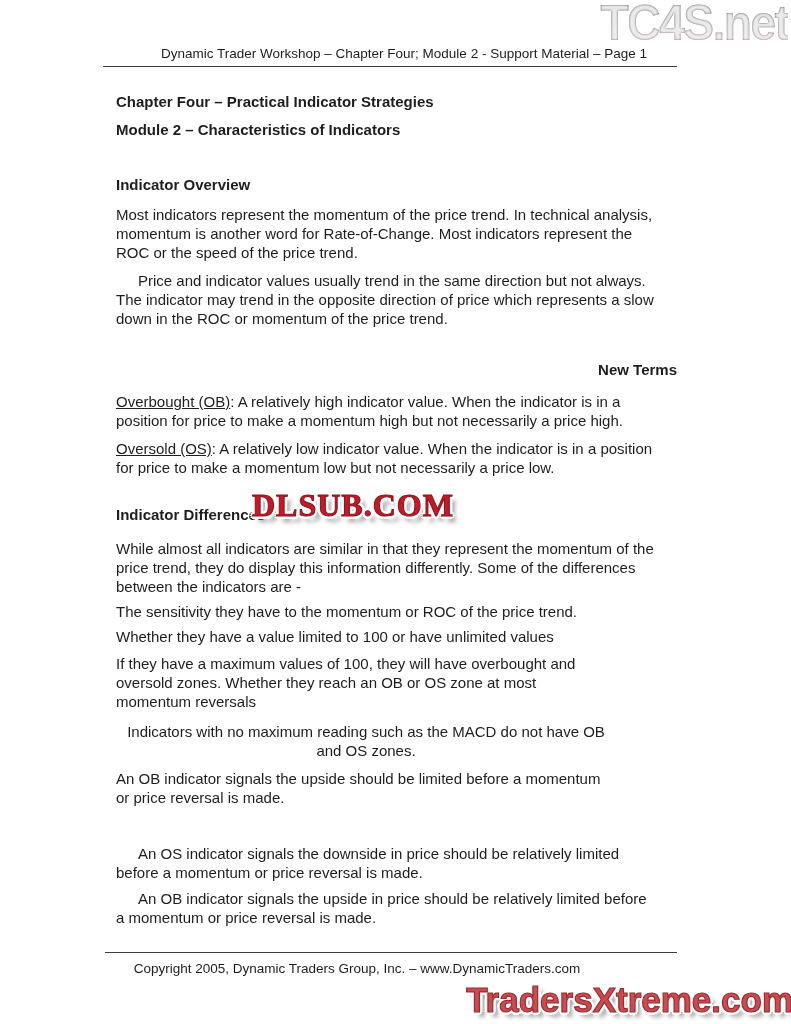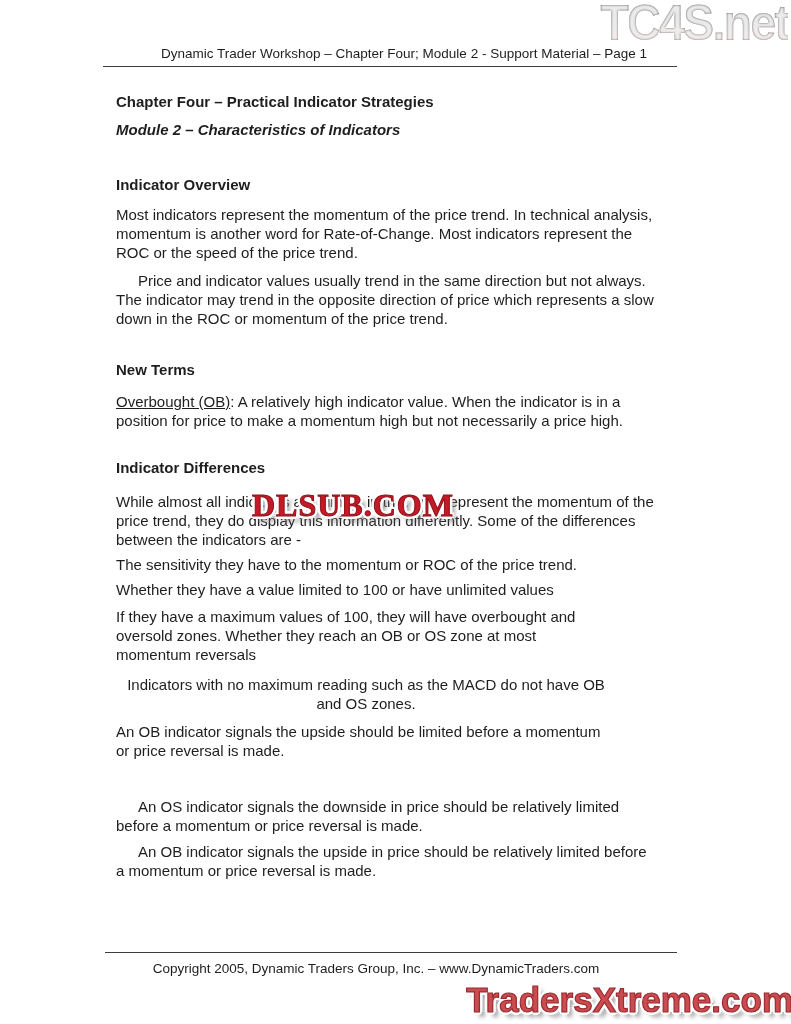--- a/index.html
+++ b/index.html
@@ -33,21 +33,20 @@
     left: 105px; top: 952px; width: 572px; height: 1px;
     background: #3d3d3d;
   }
   .footer-copy {
     position: absolute;
     top: 961px; left: 0; width: 714px;
     text-align: center;
     font-size: 13.5px;
     color: #1e1e1e;
     white-space: nowrap;
-    padding-left: 19px;
   }
 
   
   .wm-tc4s {
     position: absolute;
     top: -2px; right: 3px;
     font-size: 47px;
     font-weight: 900;
     letter-spacing: -2px;
     line-height: 1.05;
@@ -99,25 +98,25 @@
     font-size: 15px;
     line-height: 19px;
   }
   .content p, .content h1, .content h2 {
     margin: 0; padding: 0;
     font-size: 15px;
     line-height: 19px;
     white-space: pre-line;
   }
   .content h1, .content h2 { font-weight: 700; white-space: nowrap; }
-  .doc-title-2   { margin-top: 9px  !important; font-style: italic; }
+  .doc-title-2   { margin-top: 9px  !important; }
   .h-overview    { margin-top: 36px !important; }
   .p-ov-1        { margin-top: 11px !important; }
   .p-ov-2        { margin-top: 9px  !important; text-indent: 22px; }
-  .h-terms       { margin-top: 32px !important; }
+  .h-terms       { margin-top: 32px !important; text-align: right; }
   .p-term-1      { margin-top: 13px !important; }
   .p-term-2      { margin-top: 9px  !important; }
   .h-diff        { margin-top: 28px !important; }
   .p-diff-intro  { margin-top: 15px !important; }
   .item          { margin-left: 22px; width: 500px; }
   .item-1        { margin-top: 6px  !important; }
   .item-2        { margin-top: 6px  !important; }
   .item-3        { margin-top: 8px  !important; }
   .item-4        { margin-top: 11px !important; text-align: center; }
   .item-5        { margin-top: 9px  !important; }
@@ -143,20 +142,22 @@
     <p class="p-ov-1">Most indicators represent the momentum of the price trend. In technical analysis,
 momentum is another word for Rate-of-Change. Most indicators represent the
 ROC or the speed of the price trend.</p>
     <p class="p-ov-2">Price and indicator values usually trend in the same direction but not always.
 The indicator may trend in the opposite direction of price which represents a slow
 down in the ROC or momentum of the price trend.</p>
 
     <h2 class="h-terms">New Terms</h2>
     <p class="p-term-1"><span class="u">Overbought (OB)</span><span>: A relatively high indicator value. When the indicator is in a
 position for price to make a momentum high but not necessarily a price high.</span></p>
+    <p class="p-term-2"><span class="u">Oversold (OS)</span><span>: A relatively low indicator value. When the indicator is in a position
+for price to make a momentum low but not necessarily a price low.</span></p>
 
     <h2 class="h-diff">Indicator Differences</h2>
     <p class="p-diff-intro">While almost all indicators are similar in that they represent the momentum of the
 price trend, they do display this information differently. Some of the differences
 between the indicators are -</p>
 
     <p class="item item-1">The sensitivity they have to the momentum or ROC of the price trend.</p>
     <p class="item item-2">Whether they have a value limited to 100 or have unlimited values</p>
     <p class="item item-3">If they have a maximum values of 100, they will have overbought and
 oversold zones. Whether they reach an OB or OS zone at most

